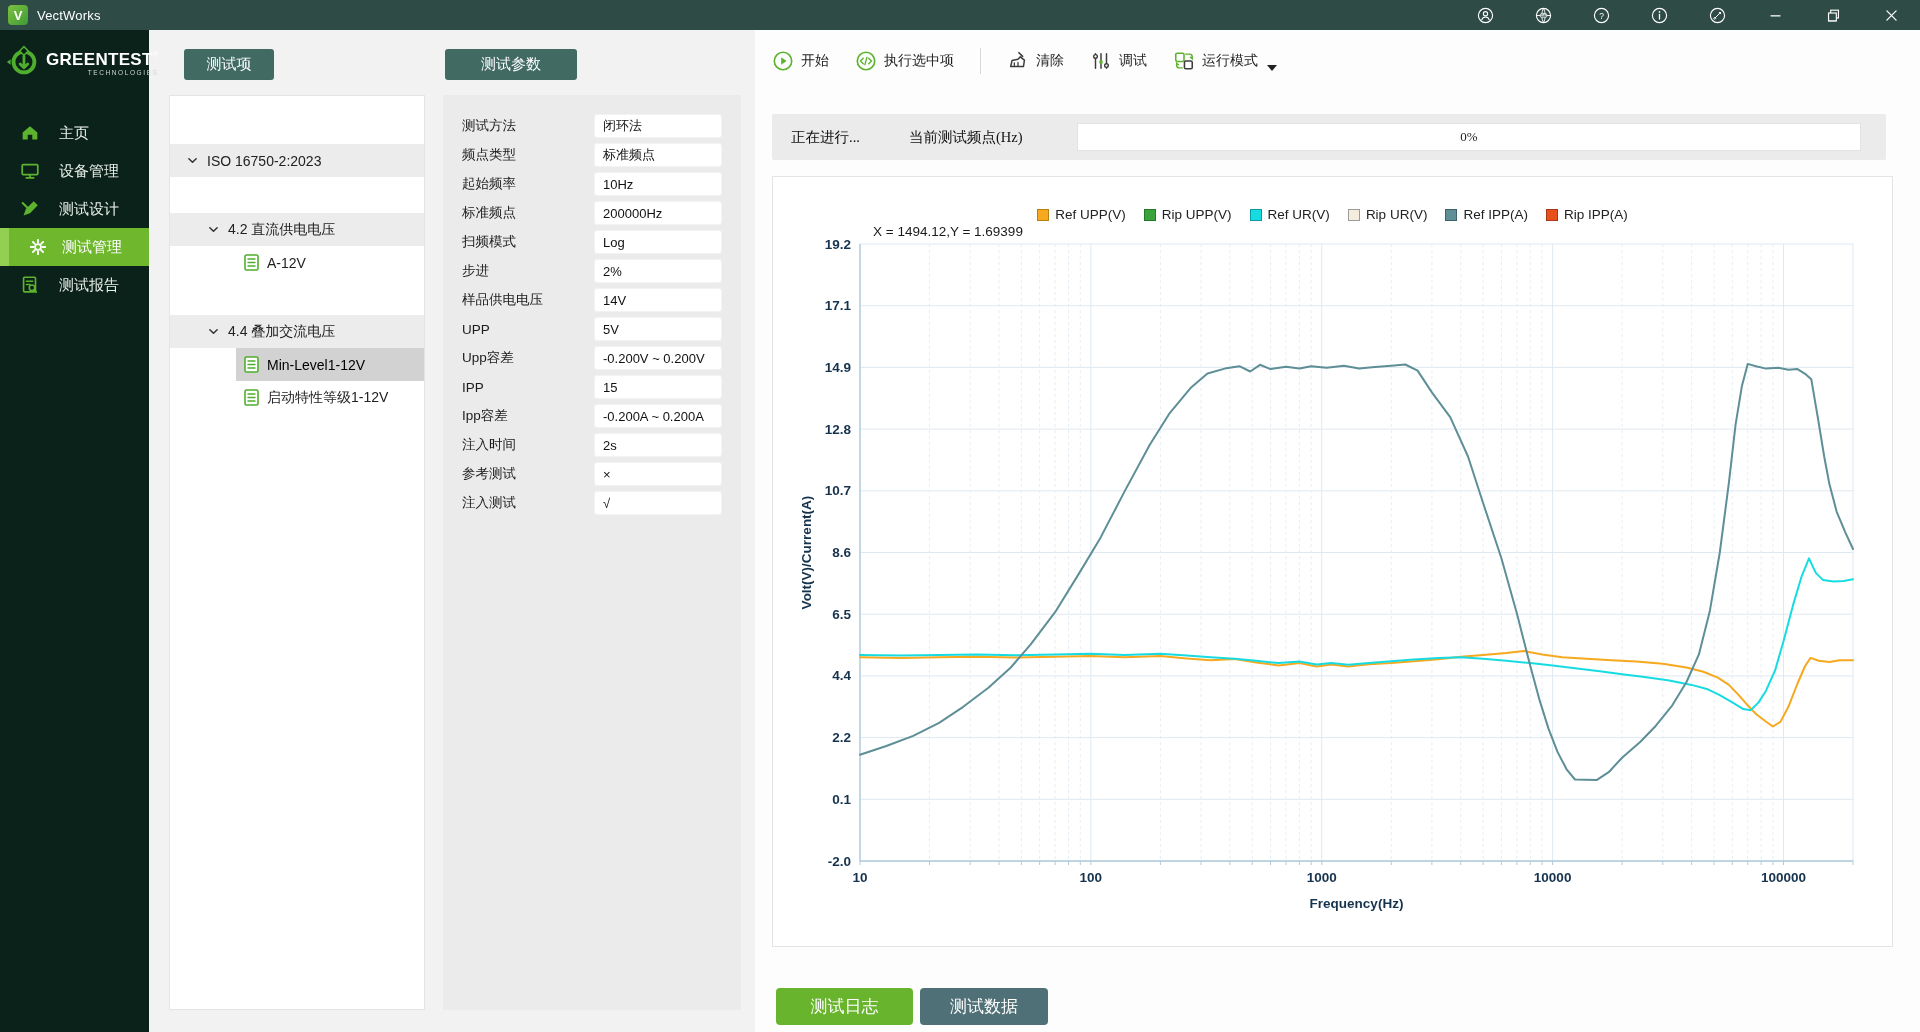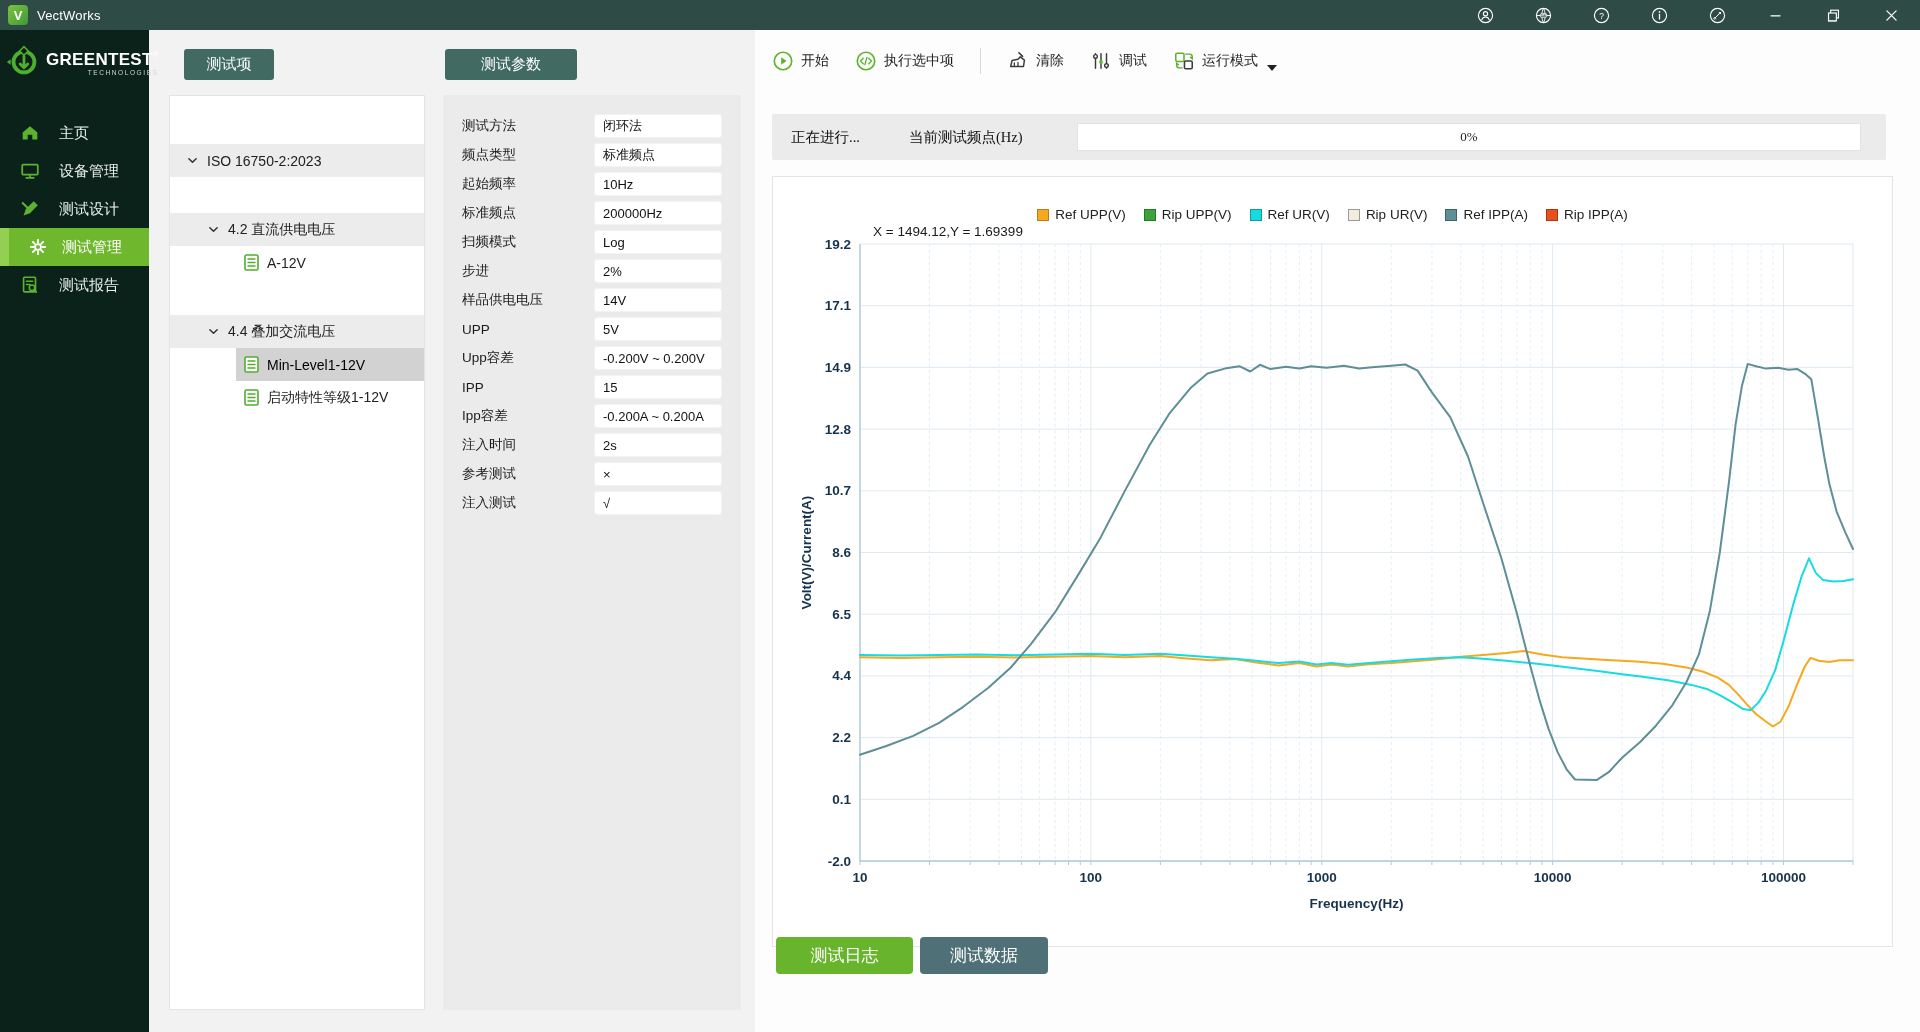--- a/index.html
+++ b/index.html
@@ -83,21 +83,21 @@
   
   .chart-card { position:absolute; left:772px; top:176px; width:1121px; height:771px; background:#fff;
                 border:1px solid #e4e4e4; }
   .legend { position:absolute; left:0; right:0; top:30px; display:flex; justify-content:center; gap:18px; }
   .legend-item { display:flex; align-items:center; gap:6px; font-size:13.5px; color:#222; }
   .legend-sw { width:12px; height:12px; border:1px solid rgba(0,0,0,.35); }
   .cursor-text { position:absolute; left:100px; top:47px; font-size:13.5px; color:#1a1a1a; }
   .chart-svg { position:absolute; left:0; top:0; }
 
   
-  .footer-btn { position:absolute; top:937px; height:37px; border:none; border-radius:4px; color:#fff;
+  .footer-btn { position:absolute; top:988px; height:37px; border:none; border-radius:4px; color:#fff;
                 font-size:17px; font-family:"Liberation Sans",sans-serif; cursor:pointer;
                 display:flex; align-items:center; justify-content:center; }
   #btn-log { left:776px; width:137px; background:#68b42d; }
   #btn-data { left:920px; width:128px; background:#4e7076; }
 </style>
 </head>
 <body>
 
 <div id="app">
 

